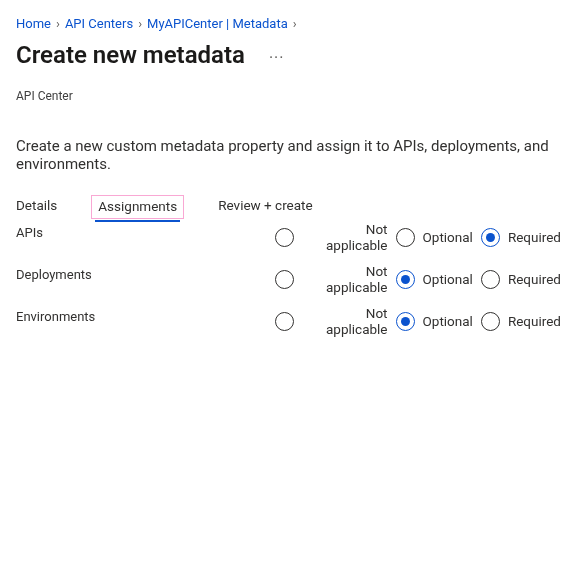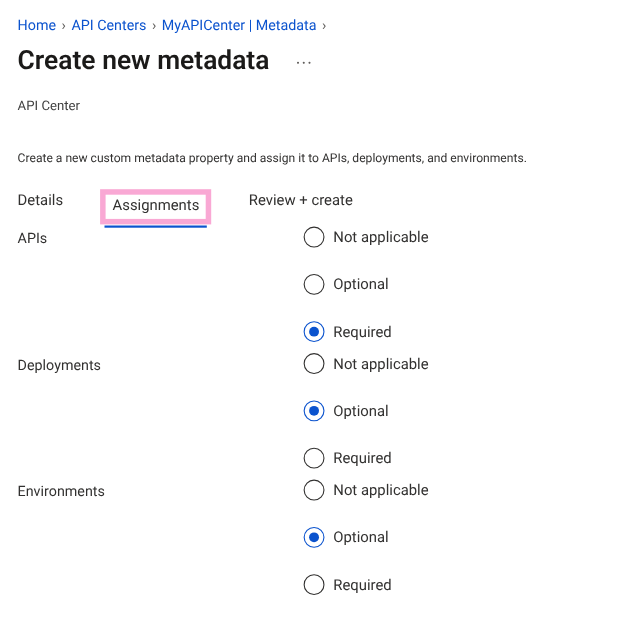--- a/index.html
+++ b/index.html
@@ -23,54 +23,54 @@
   .breadcrumb .sep { color: #605e5c; padding: 0 2px; }
   .title-row { display: flex; align-items: center; gap: 24px; margin-top: 10px; }
   h1.page-title {
     font-size: 24px;
     font-weight: 600;
     margin: 0;
     color: #1b1a19;
   }
   .more-icon { color: #605e5c; font-size: 16px; cursor: pointer; letter-spacing: 1px; padding-top: 4px;}
   .subtitle { font-size: 12px; color: #404040; margin-top: 20px; }
-  .description { font-size: 11px; margin-top: 34px; color: #323130; }
+  .description { font-size: 15px; margin-top: 34px; color: #323130; }
   .tabs {
     display: flex;
     gap: 40px;
     margin-top: 20px;
     font-size: 13.5px;
   }
   .tab { cursor: pointer; padding: 4px 0 6px 0; color: #323130; position: relative; }
   .tab.active::after {
     content: "";
     position: absolute;
     left: -2px; right: -2px; bottom: -1px;
     height: 2px;
     background: #0b53ce;
   }
   .highlight-box {
-    border: 5px solid #f9a8d4;
+    border: 1px solid #f9a8d4;
     padding: 2px 6px 4px 6px;
     margin: -2px -6px -4px -6px;
     display: inline-block;
   }
   .assign-section { }
   .assign-row {
     display: flex;
     align-items: flex-start;
     margin-bottom: 10px;
   }
   .assign-label {
     width: 260px;
     font-size: 13px;
     padding-top: 4px;
     color: #323130;
   }
-  .radio-group { display: flex; flex-direction: column; gap: 24px; }
+  .radio-group { display: flex; flex-direction: row; gap: 8px; text-align: right; }
   .radio-item {
     display: flex; align-items: center; gap: 8px;
     font-size: 13.5px; cursor: pointer;
     color: #323130;
   }
   .radio-circle {
     width: 19px; height: 19px; border-radius: 50%;
     border: 1px solid #323130;
     display: flex; align-items: center; justify-content: center;
     flex-shrink: 0;

